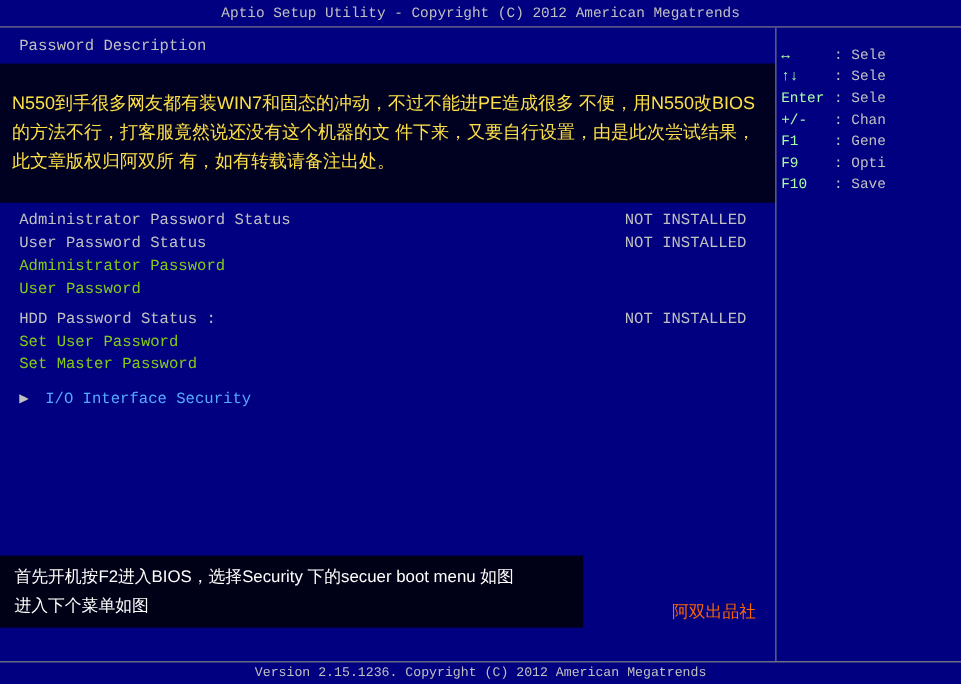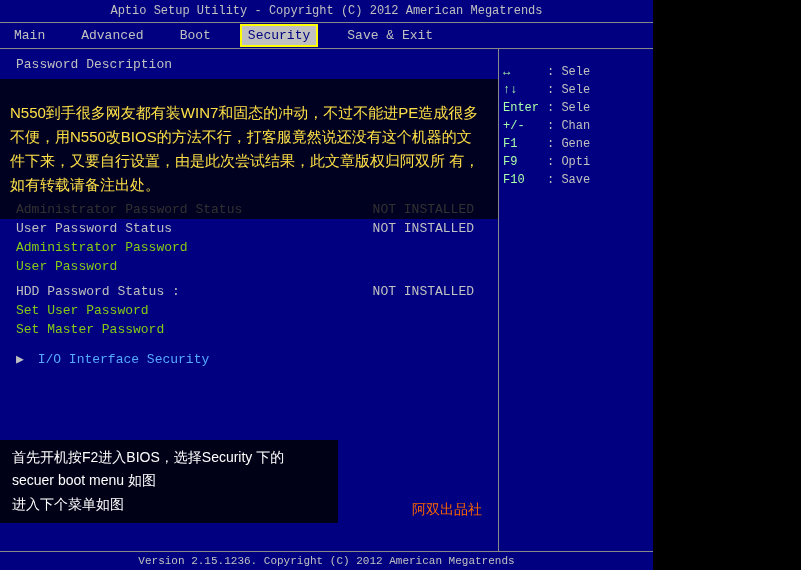--- a/index.html
+++ b/index.html
@@ -6,21 +6,21 @@
     body {
       width: 801px;
       height: 570px;
       background: #000;
       font-family: 'Courier New', Courier, monospace;
       overflow: hidden;
       position: relative;
     }
 
     .screen {
-      width: 653px;
+      width: 801px;
       height: 570px;
       background: #000080;
       position: relative;
       display: flex;
       flex-direction: column;
     }
 
     
     .top-bar {
       background: #000080;
@@ -234,27 +234,20 @@
   </style>
 </head>
 <body>
 
 <div class="screen">
 
   <div class="top-bar">
     <div class="title-line">Aptio Setup Utility - Copyright (C) 2012 American Megatrends</div>
   </div>
 
-  <div class="menu-bar">
-    <span class="menu-item">Main</span>
-    <span class="menu-item">Advanced</span>
-    <span class="menu-item">Boot</span>
-    <span class="menu-item active">Security</span>
-    <span class="menu-item">Save &amp; Exit</span>
-  </div>
 
   <div class="main-content">
 
     <div class="left-panel">
 
       <div class="section-title">Password Description</div>
 
       <div class="overlay-text">
         <span>N550到手很多网友都有装WIN7和固态的冲动，不过不能进PE造成很多
 不便，用N550改BIOS的方法不行，打客服竟然说还没有这个机器的文

